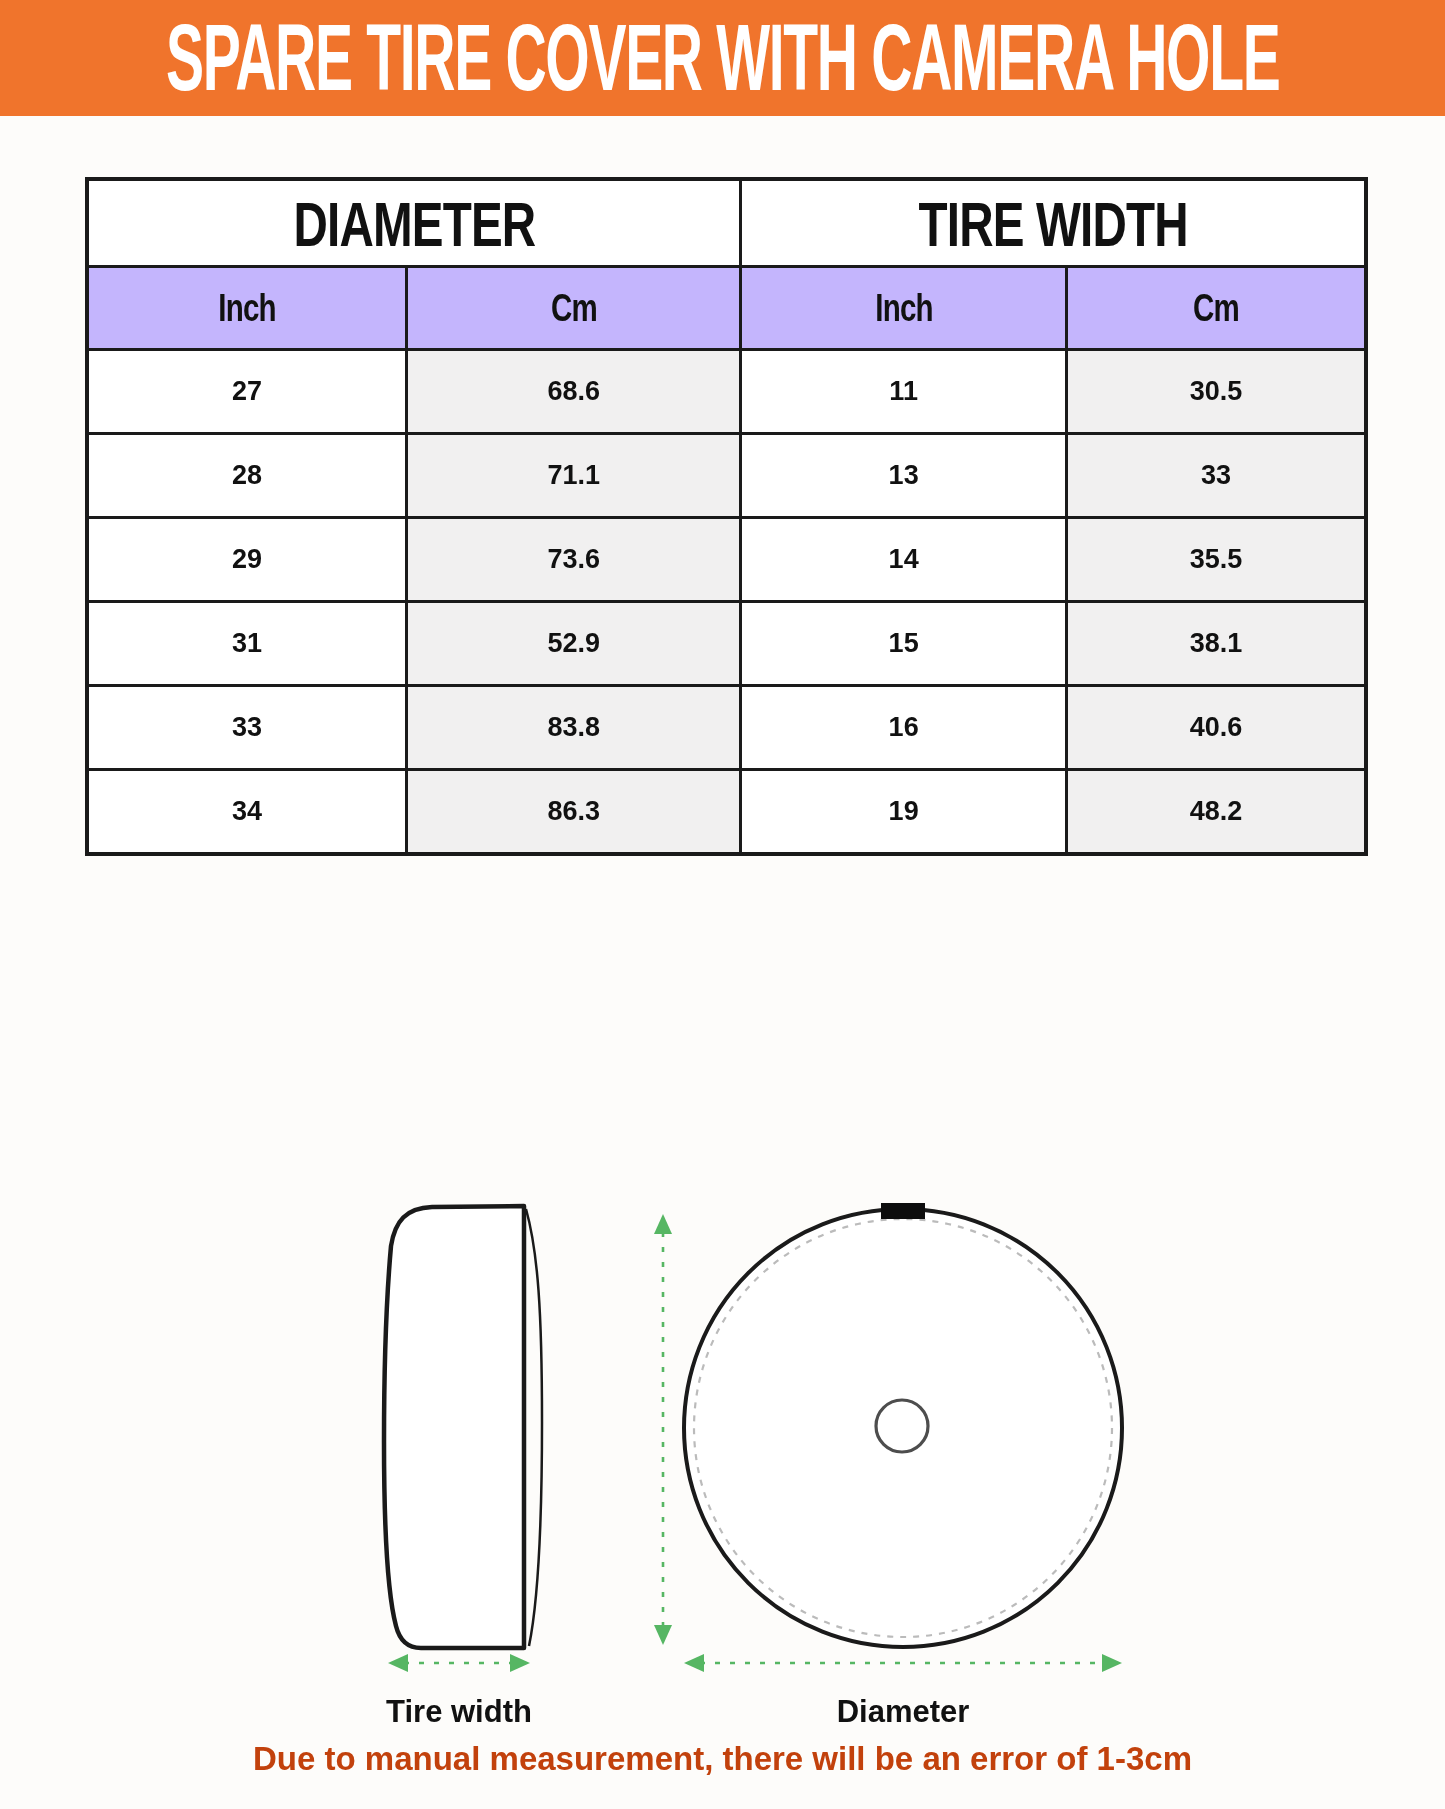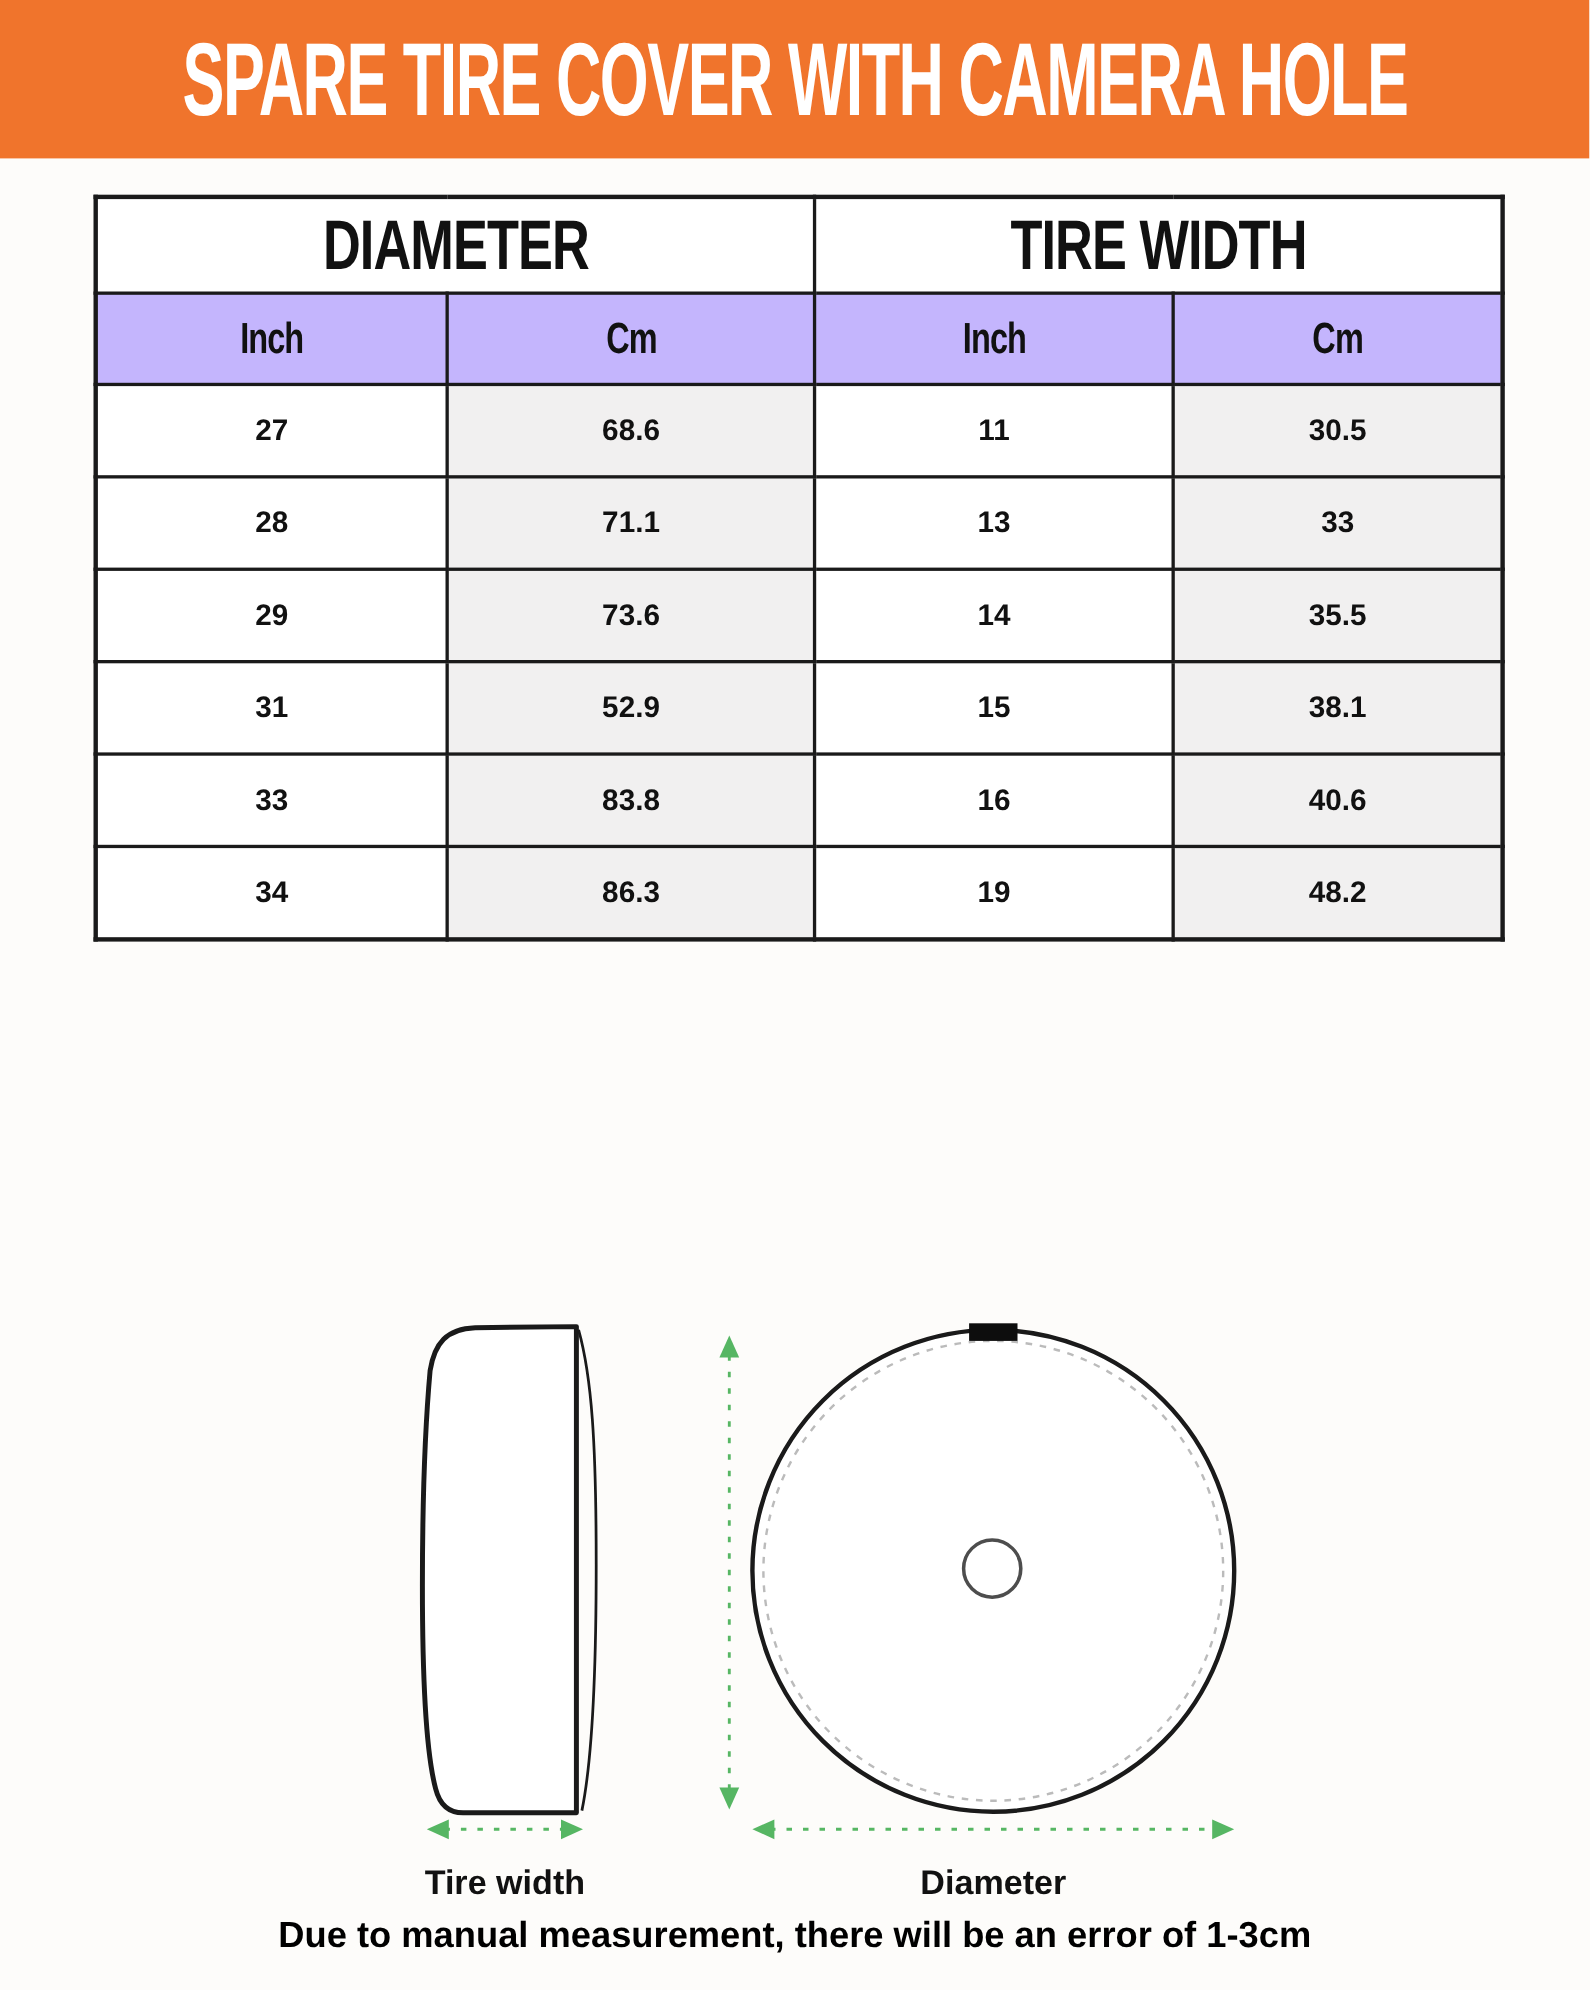--- a/index.html
+++ b/index.html
@@ -4,21 +4,21 @@
 <style>
   html,body{margin:0;padding:0;}
   body{
     width:1445px;height:1809px;position:relative;overflow:hidden;
     background:#fdfcfa;
     font-family:"Liberation Sans",sans-serif;
     -webkit-font-smoothing:antialiased;
   }
   
   .banner{
-    position:absolute;left:0;top:0;width:1445px;height:144px;
+    position:absolute;left:0;top:0;width:1445px;height:116px;
     background:#f0742c;display:flex;align-items:center;justify-content:center;
   }
   .banner h1{
     margin:0;color:#ffffff;font-size:84px;font-weight:700;letter-spacing:-2px;
     white-space:nowrap;transform:scale(0.68,1.12);transform-origin:center;
   }
   
   .table-wrap{position:absolute;left:85px;top:177px;width:1283px;}
   table{
     width:100%;border-collapse:collapse;table-layout:fixed;
@@ -38,21 +38,21 @@
   }
   .cond.big{font-size:58px;}
   .cond.sub{font-size:36px;}
   
   .diagram{position:absolute;left:0;top:1190px;width:1445px;height:560px;}
   .diagram svg{display:block;}
   .diag-label{font-size:31px;font-weight:700;fill:#111111;}
   
   .footnote{
     position:absolute;left:0;top:1740px;width:1445px;text-align:center;
-    color:#000000;font-size:33px;font-weight:700;
+    color:#c2410c;font-size:33px;font-weight:700;
   }
 </style>
 </head>
 <body>
 
 <header class="banner">
   <h1>SPARE TIRE COVER WITH CAMERA HOLE</h1>
 </header>
 
 <div class="table-wrap">

